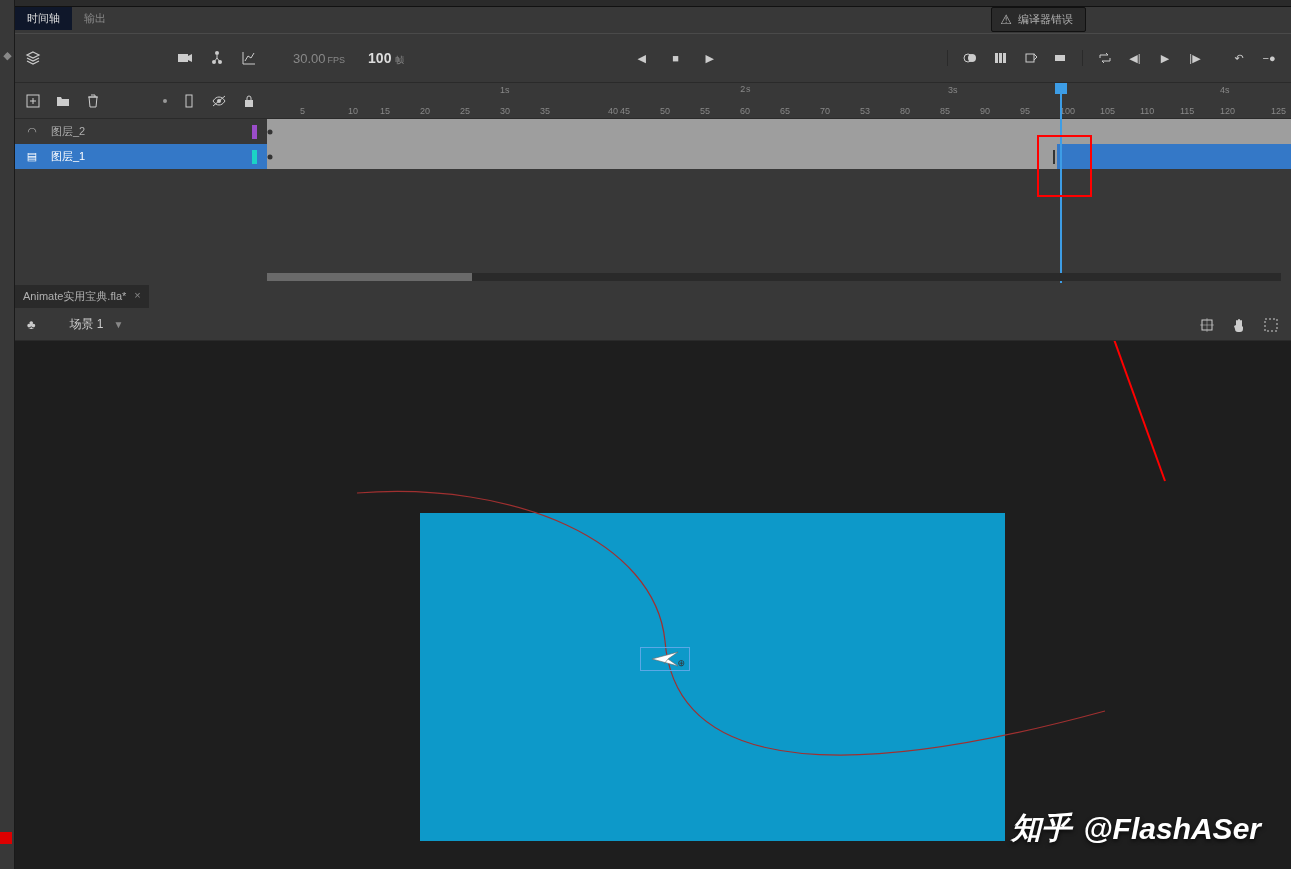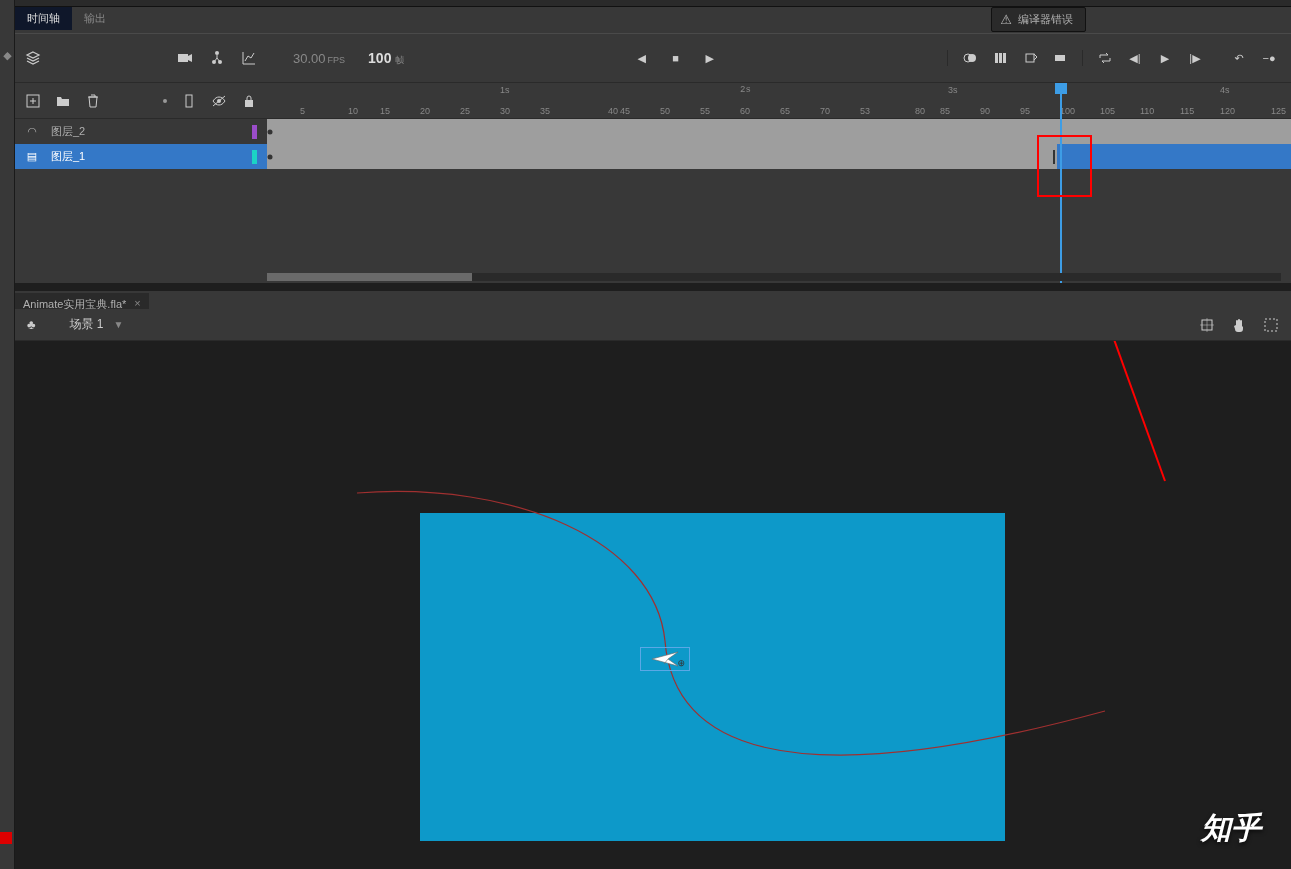--- a/index.html
+++ b/index.html
@@ -41,21 +41,21 @@
 .track-row.r1 .bar { width:1125px; }
 .track-row.r2 .bar { width:790px; }
 .track-row.r2 { background:#3478c7; }
 .track-row.r2 .bar { background:#9e9e9e; }
 .grid-tail2 { position:absolute; left:1058px; top:36px; right:0; height:25px; display:flex; }
 .playhead { position:absolute; top:0; bottom:0; width:2px; background:#3d9de6; }
 .playhead .head { position:absolute; top:-3px; left:-5px; width:12px; height:14px; background:#3d9de6; }
 .red-box { position:absolute; border:2px solid red; pointer-events:none; }
 .hscroll { position:absolute; bottom:2px; left:0; right:10px; height:8px; background:#2a2a2a; }
 .hscroll .thumb { position:absolute; left:0; width:205px; height:100%; background:#6a6a6a; }
-.doc-tab-row { position:absolute; left:15px; top:291px; right:0; height:26px; background:#383838; display:flex; align-items:center; }
+.doc-tab-row { position:absolute; left:15px; top:283px; right:0; height:26px; background:#383838; display:flex; align-items:center; }
 .doc-tab { background:#2a2a2a; padding:4px 8px; display:flex; gap:8px; font-size:11px; }
 .doc-tab .close { color:#888; cursor:pointer; }
 .scene-bar { position:absolute; left:15px; top:309px; right:0; height:32px; background:#383838; display:flex; align-items:center; padding:0 12px; border-bottom:1px solid #2a2a2a; }
 .scene-bar .club { font-size:13px; color:#ccc; }
 .scene-bar .scene { margin-left:34px; font-size:12px; color:#ccc; display:flex; align-items:center; gap:10px; }
 .scene-bar .scene .chev { font-size:10px; color:#888; }
 .scene-bar .r-tools { margin-left:auto; display:flex; gap:16px; }
 .stage-area { position:absolute; left:15px; top:341px; right:0; bottom:0; background:#1e1e1e; overflow:hidden; }
 .stage { position:absolute; left:405px; top:172px; width:585px; height:328px; background:#0d99c9; }
 .motion-path { position:absolute; left:0; top:0; width:100%; height:100%; pointer-events:none; }
@@ -237,21 +237,21 @@
         <div class="tick" style="left: 233px;">30</div>
         <div class="tick" style="left: 273px;">35</div>
         <div class="tick" style="left: 313px; margin-left: 28px;">40</div>
         <div class="tick" style="left: 353px;">45</div>
         <div class="tick" style="left: 393px;">50</div>
         <div class="tick" style="left: 433px;">55</div>
         <div class="tick" style="left: 473px;">60</div>
         <div class="tick" style="left: 513px;">65</div>
         <div class="tick" style="left: 553px; text-align: center;">70</div>
         <div class="tick" style="left: 593px;">53</div>
-        <div class="tick" style="left: 648px; margin-top: 47px;">80</div>
+        <div class="tick" style="left: 633px; margin-top: 47px;">80</div>
         <div class="tick" style="left: 673px;">85</div>
         <div class="tick" style="left: 713px;">90</div>
         <div class="tick" style="left: 753px;">95</div>
         <div class="tick" style="left: 793px;">100</div>
         <div class="tick" style="left: 833px;">105</div>
         <div class="tick" style="left: 873px;">110</div>
         <div class="tick" style="left: 913px;">115</div>
         <div class="tick" style="left: 953px;">120</div>
         <div class="tick" style="left: 1004px;">125</div>
       </div>
@@ -324,14 +324,15 @@
   <svg class="arrow-svg" width="1276" height="528">
     <defs>
         <marker id="ah" markerWidth="10" markerHeight="10" refX="8" refY="3" orient="auto">
           <path d="M0 0L9 3L0 6z" fill="red"></path>
         </marker>
       </defs>
     <line x1="1150" y1="140" x2="1060" y2="-110" stroke="red" stroke-width="2" marker-end="url(#ah)"></line>
   </svg>
   <div class="watermark">
     <span class="zh">知乎</span>
+    <span>@FlashASer</span>
   </div>
 </div>
 
 </body></html>

